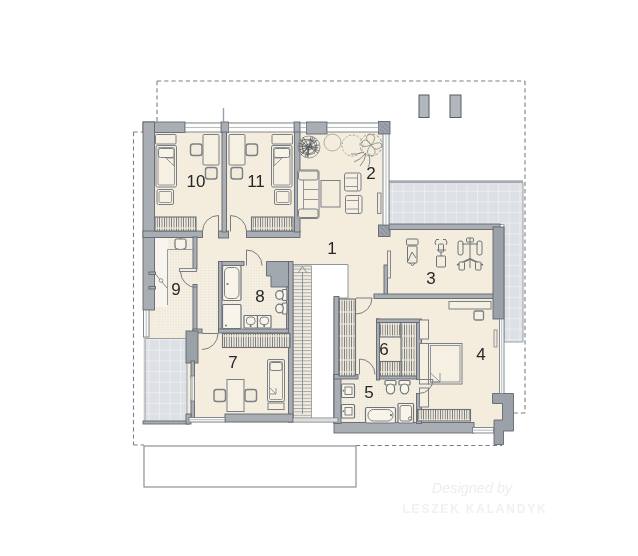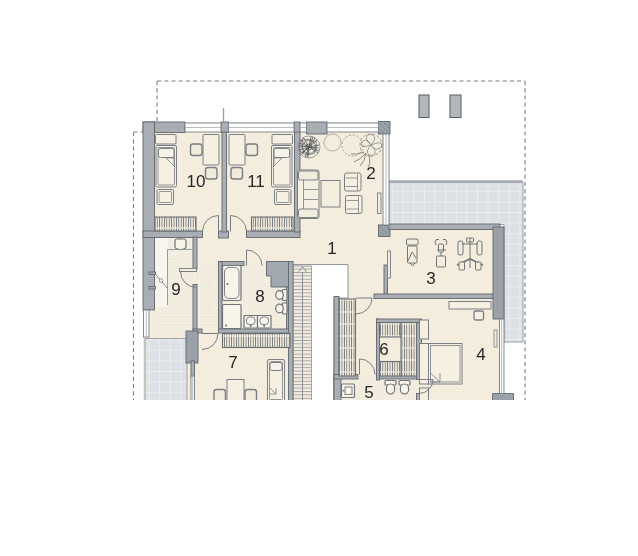--- a/index.html
+++ b/index.html
@@ -1,16 +1,16 @@
 <!DOCTYPE html>
 <html><head>
 <meta charset="utf-8">
 <style>
   html,body{margin:0;padding:0;background:#ffffff;}
-  .page{width:638px;height:400px;position:relative;background:#ffffff;overflow:hidden;}
+  .page{width:638px;height:556px;position:relative;background:#ffffff;overflow:hidden;}
   text{font-family:"Liberation Sans",sans-serif;}
 </style>
 </head>
 <body>
 <div class="page">
 <svg width="638" height="556" viewBox="0 0 638 556">
 <defs>
   <pattern id="ftile" width="2.7" height="2.7" patternUnits="userSpaceOnUse">
     <rect width="2.7" height="2.7" fill="#f6f1e4"></rect>
     <path d="M0,0H2.7M0,0V2.7" stroke="#e1d9c8" stroke-width="0.5" fill="none"></path>

